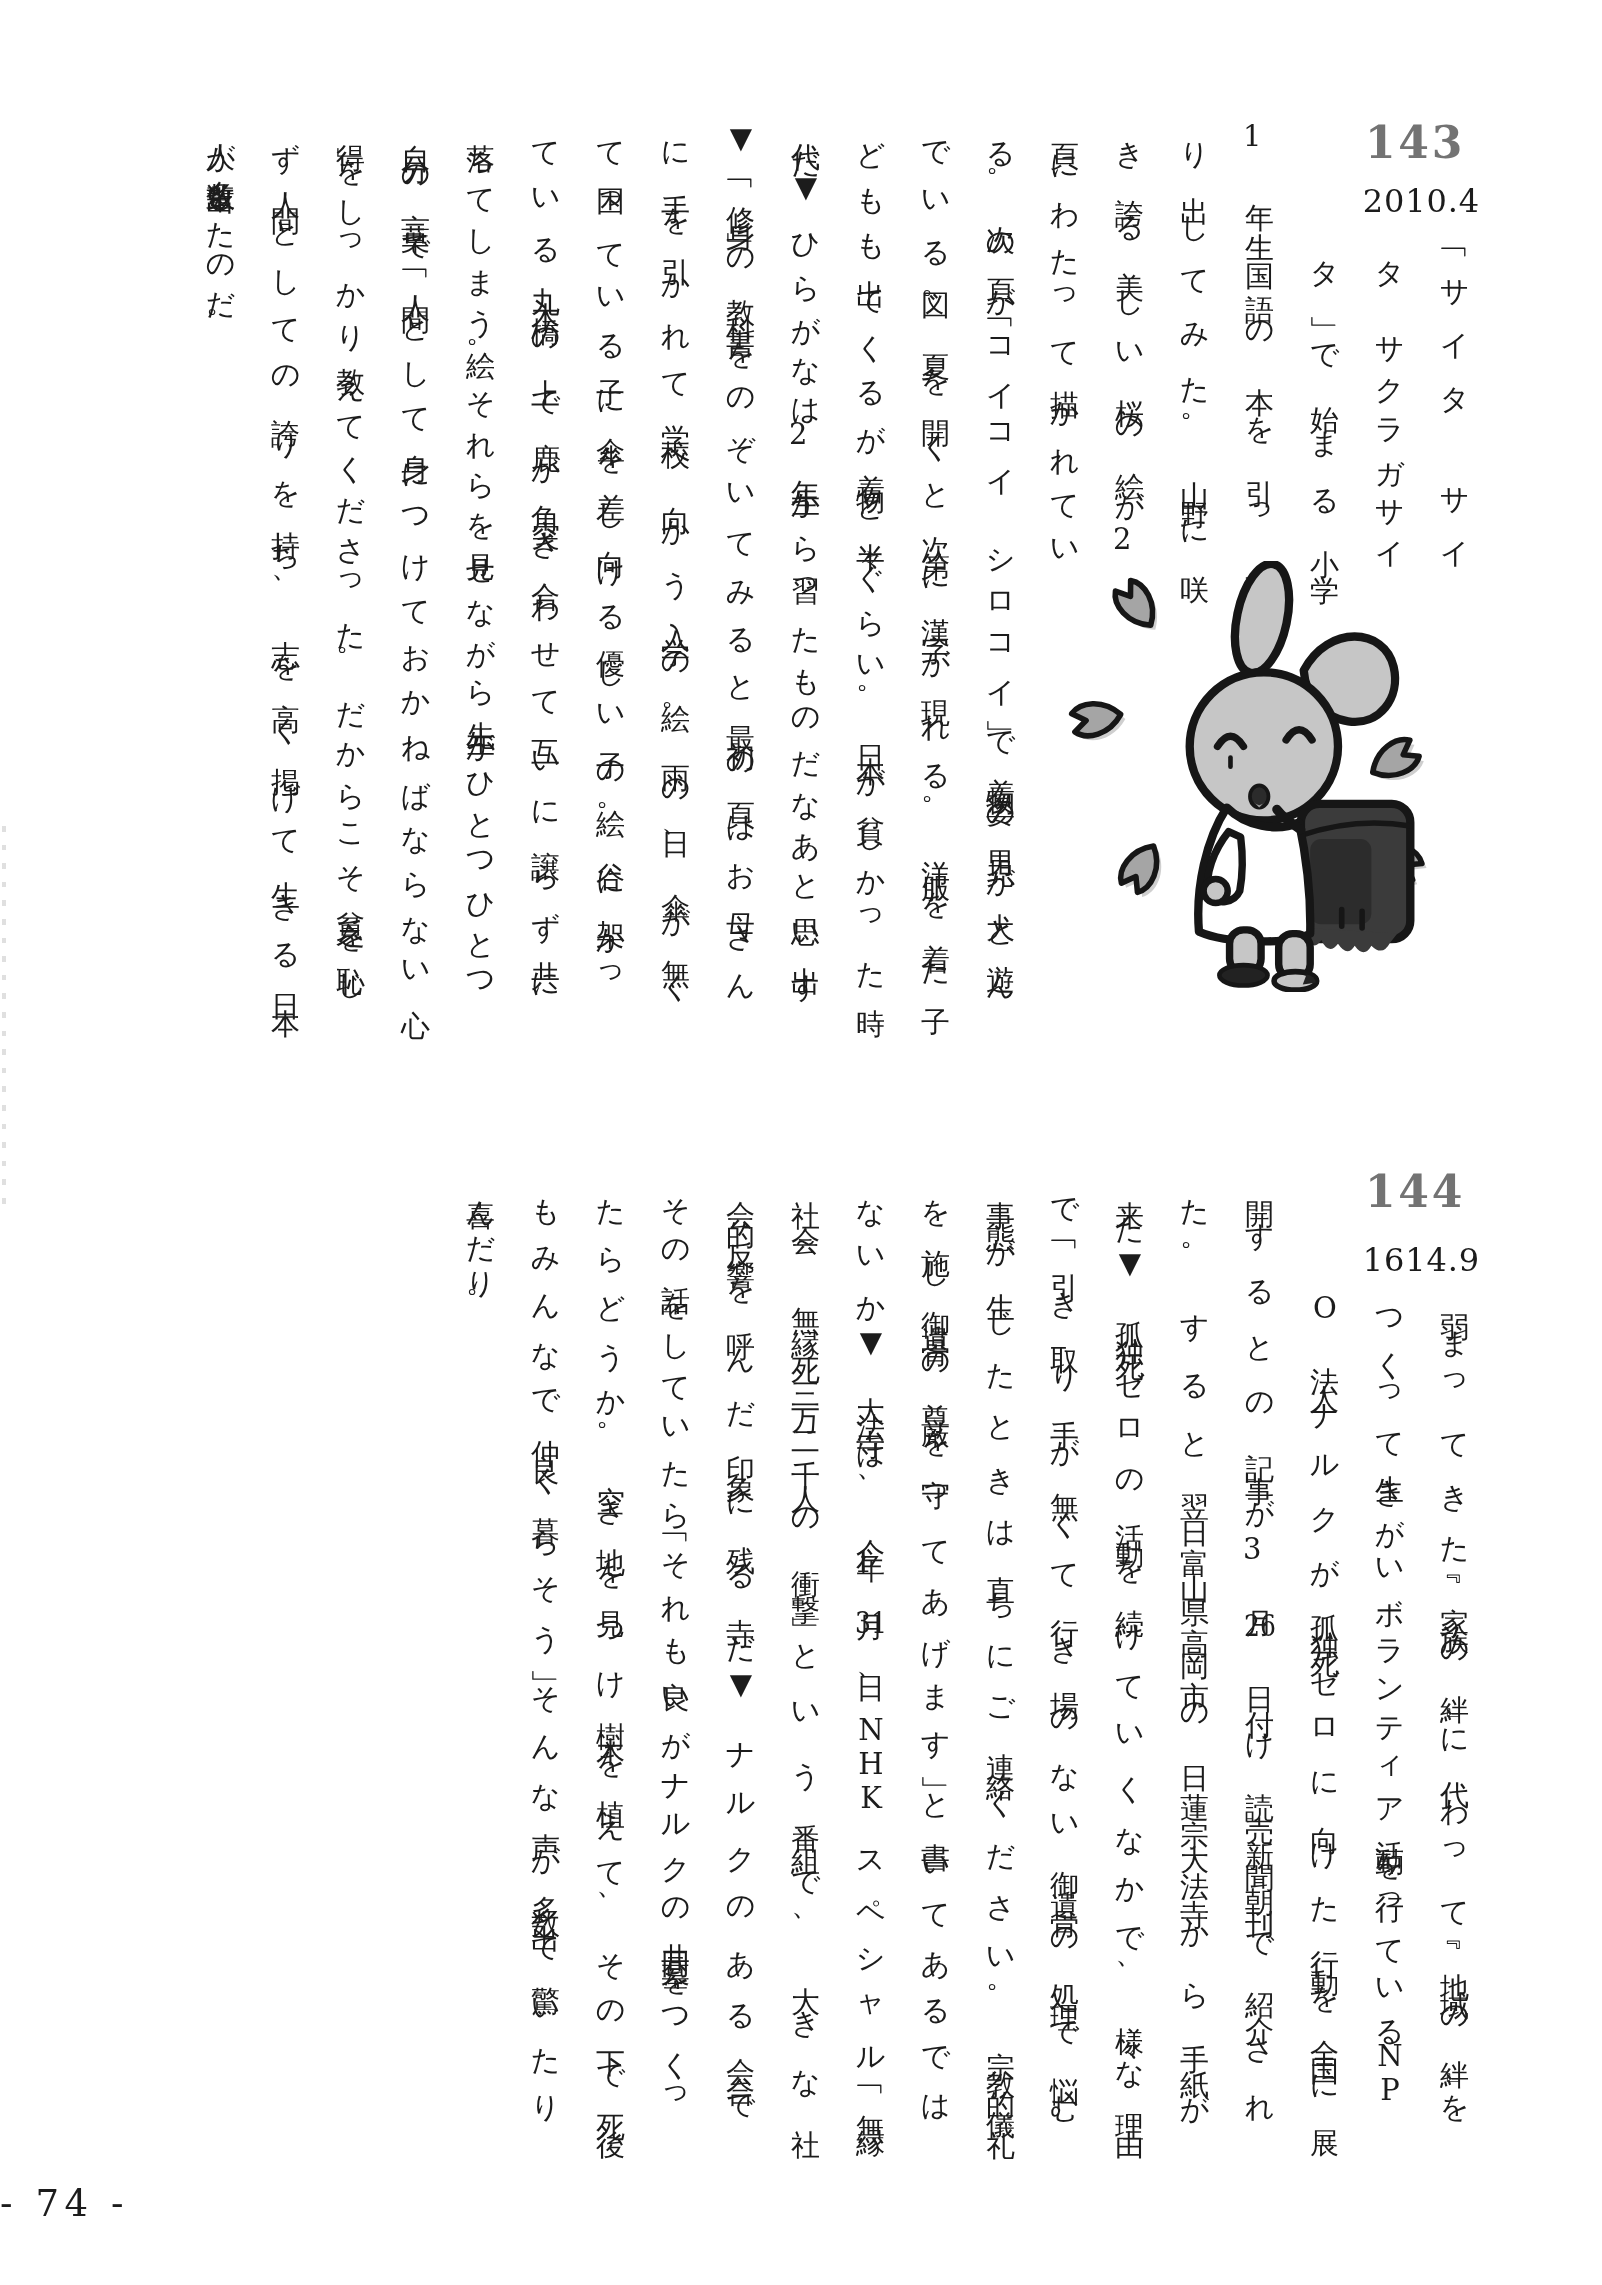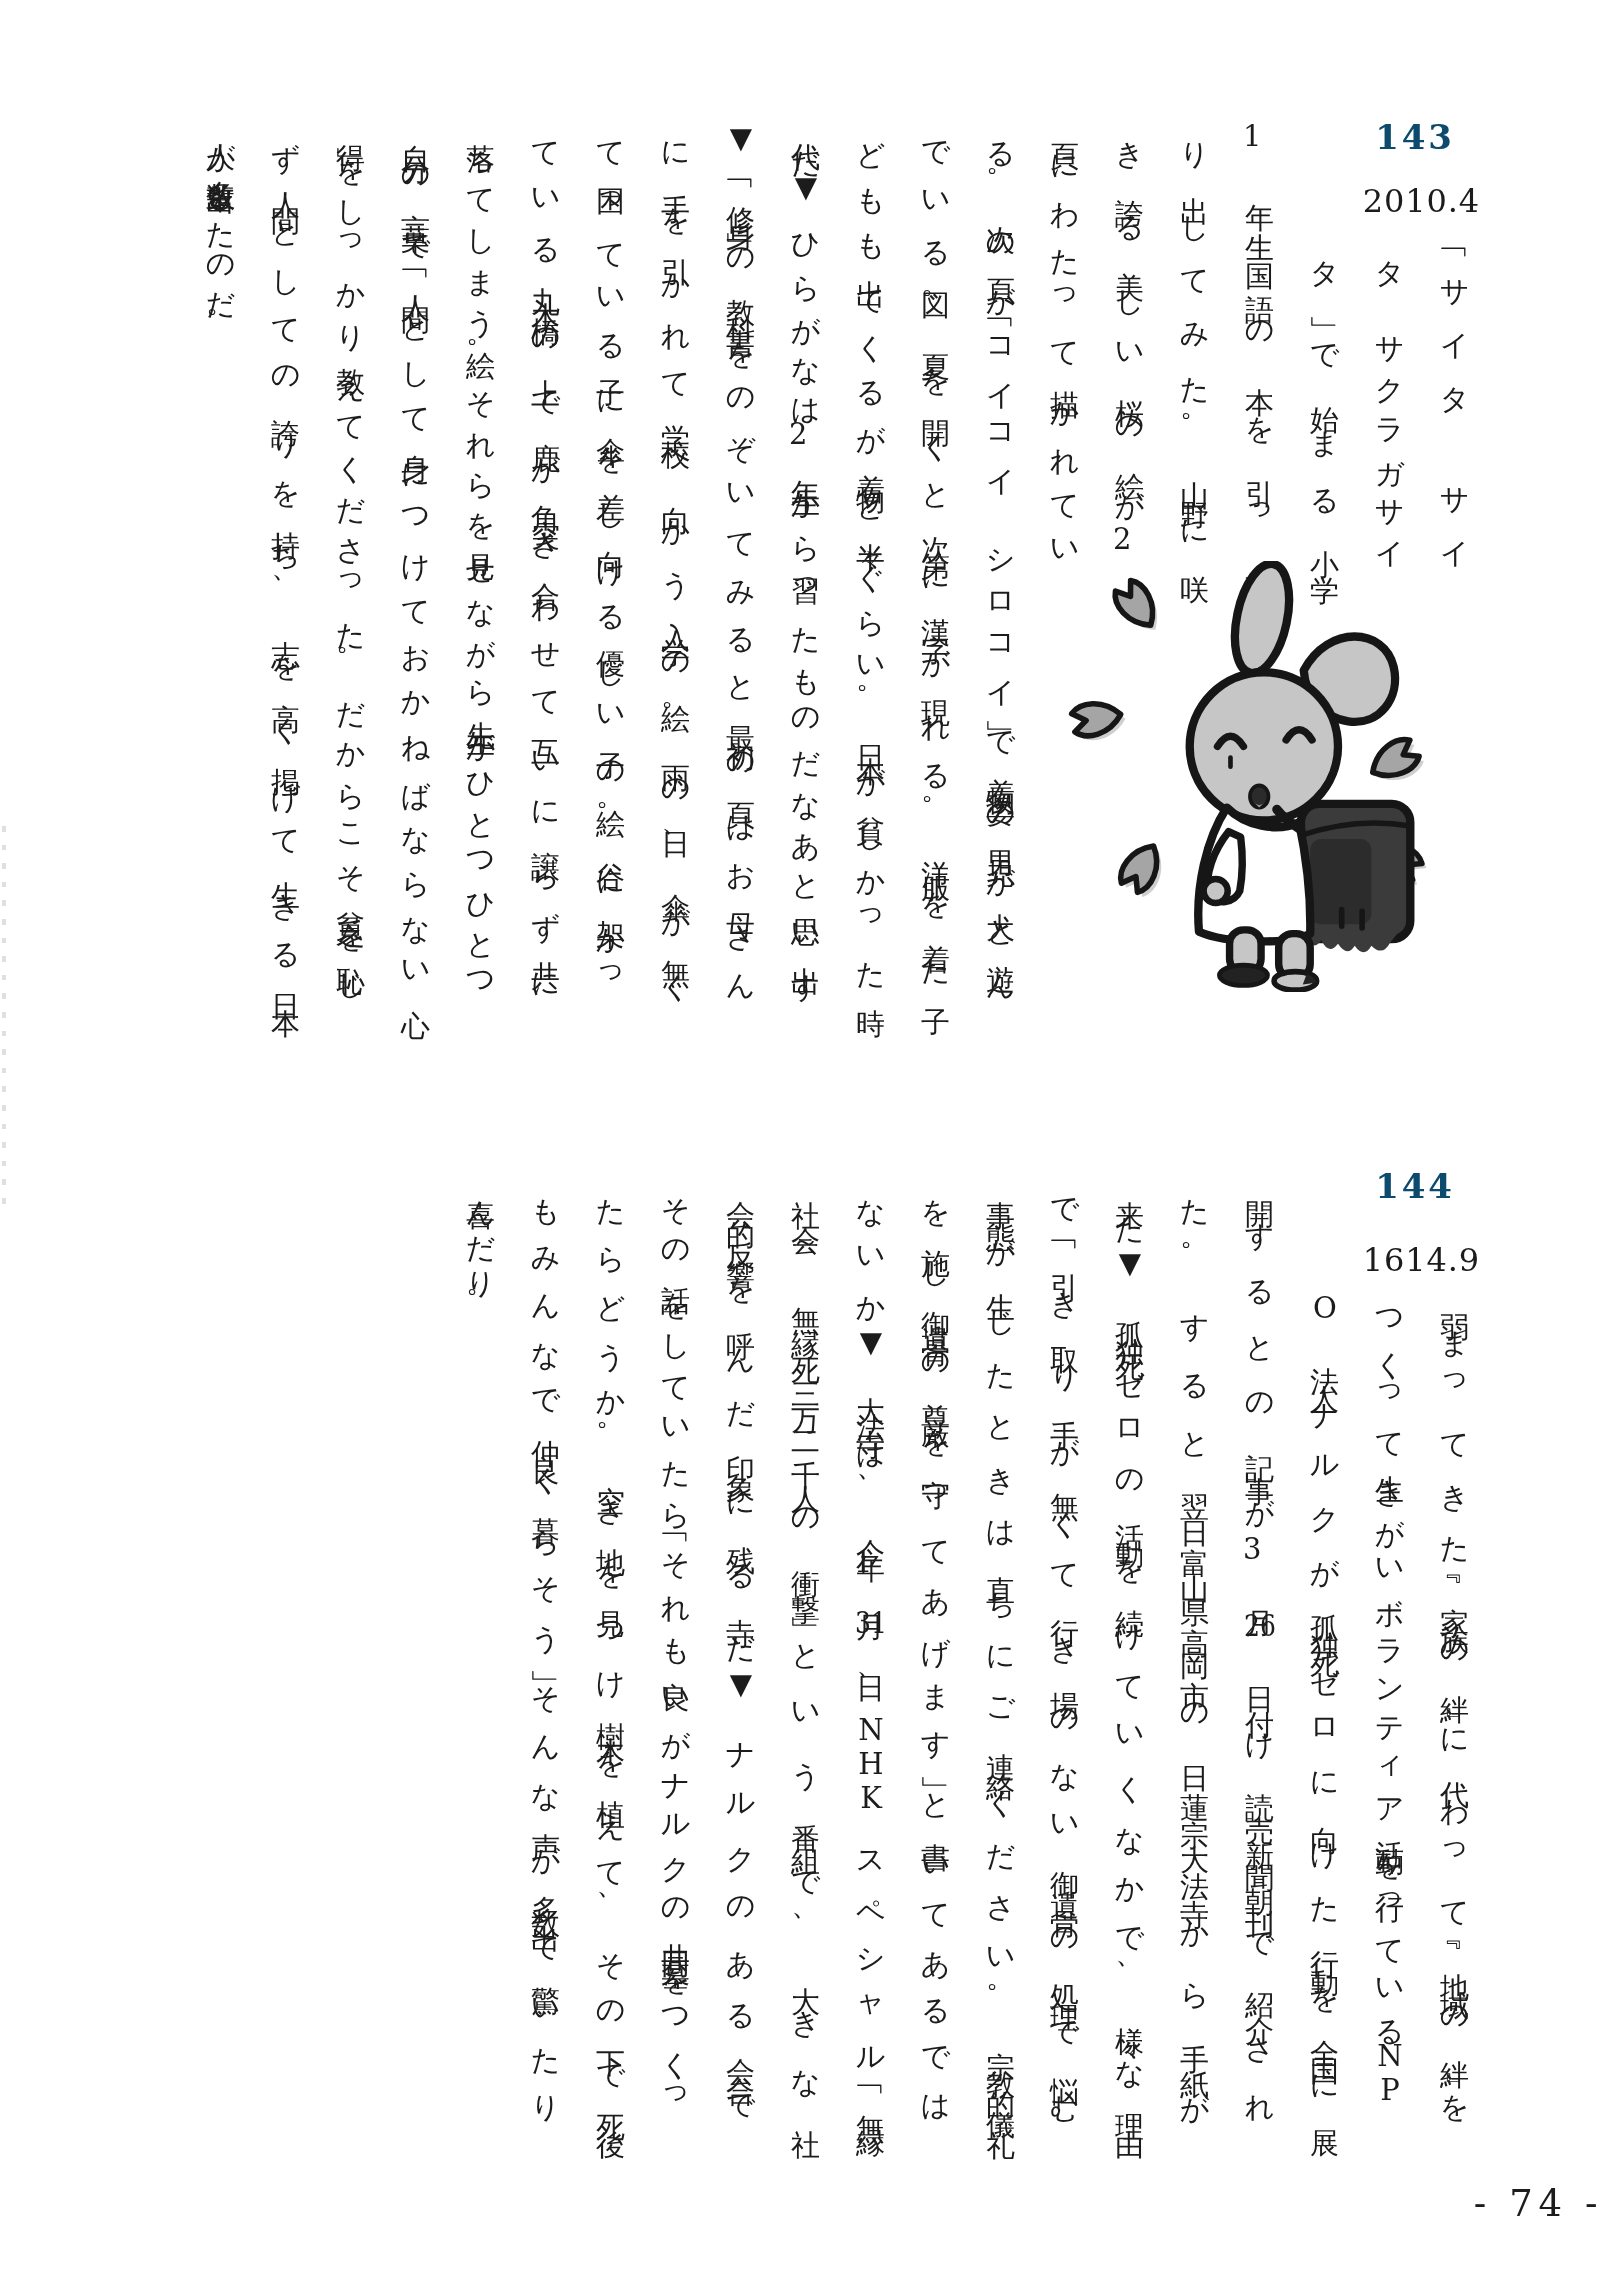--- a/index.html
+++ b/index.html
@@ -16,24 +16,24 @@
   .cs1{top:121px;height:432px;}
   .cl1{top:121px;height:865px;}
   .ce1{top:121px;letter-spacing:1.9px;}
   
   .cq2{top:1291px;height:816px;}
   .cl2{top:1178px;height:929px;}
   .ce2{top:1178px;letter-spacing:1.9px;}
   .tcy{text-combine-upright:all;}
   
   .sec-num{position:absolute;left:1350px;width:130px;text-align:center;
-           font-weight:bold;font-size:34px;letter-spacing:2.8px;color:#0c4a6e;}
+           font-weight:bold;font-size:44px;letter-spacing:2.8px;color:#737373;}
   .sec-date{position:absolute;left:1350px;width:130px;text-align:right;
             font-size:32px;letter-spacing:0.9px;color:#1c1c1c;}
-  .page-num{position:absolute;top:2182px;left:0;width:1603px;text-align:right;
+  .page-num{position:absolute;top:2182px;left:0;width:1603px;text-align:left;
             font-size:37px;letter-spacing:5.6px;color:#1c1c1c;}
   .illus{position:absolute;left:1067px;top:561px;width:390px;height:431px;}
   .scan-artifact{position:absolute;left:1.9px;top:826px;width:3.7px;height:390px;opacity:.45;
      background:repeating-linear-gradient(#b9b9b9 0 5.6px,transparent 5.6px 18.6px);}
 </style>
 </head>
 <body>
 
 <div class="page">
 

